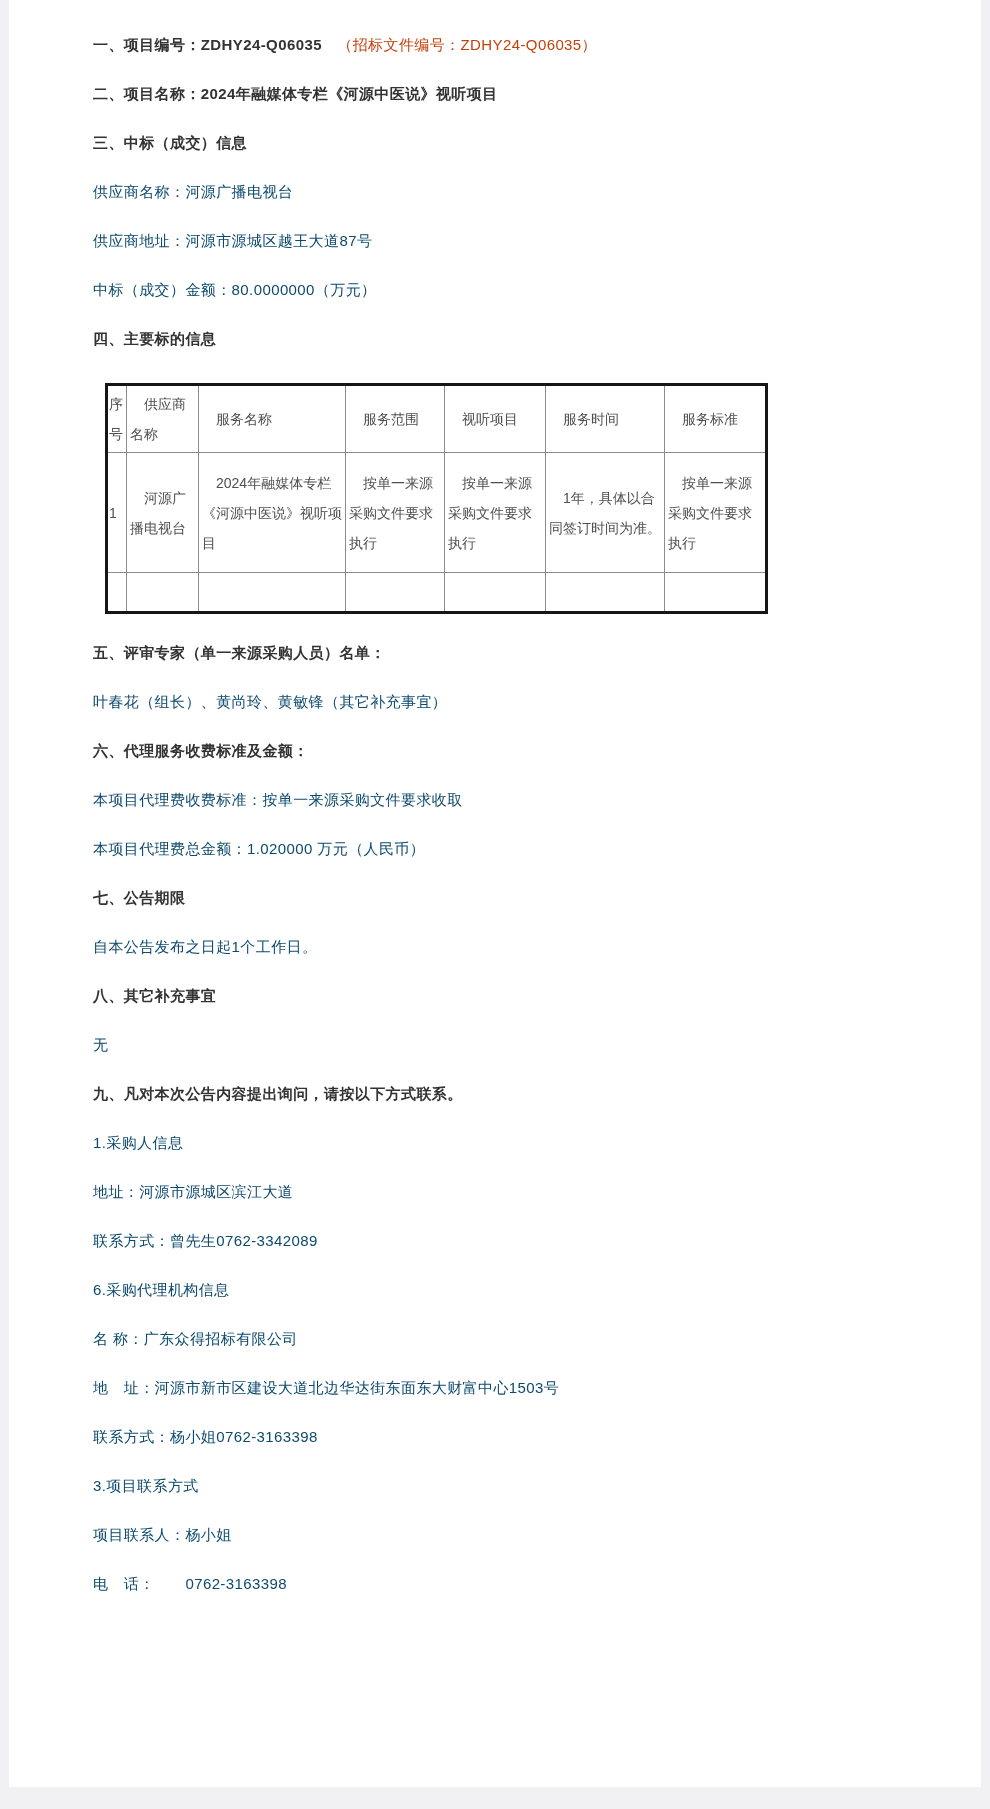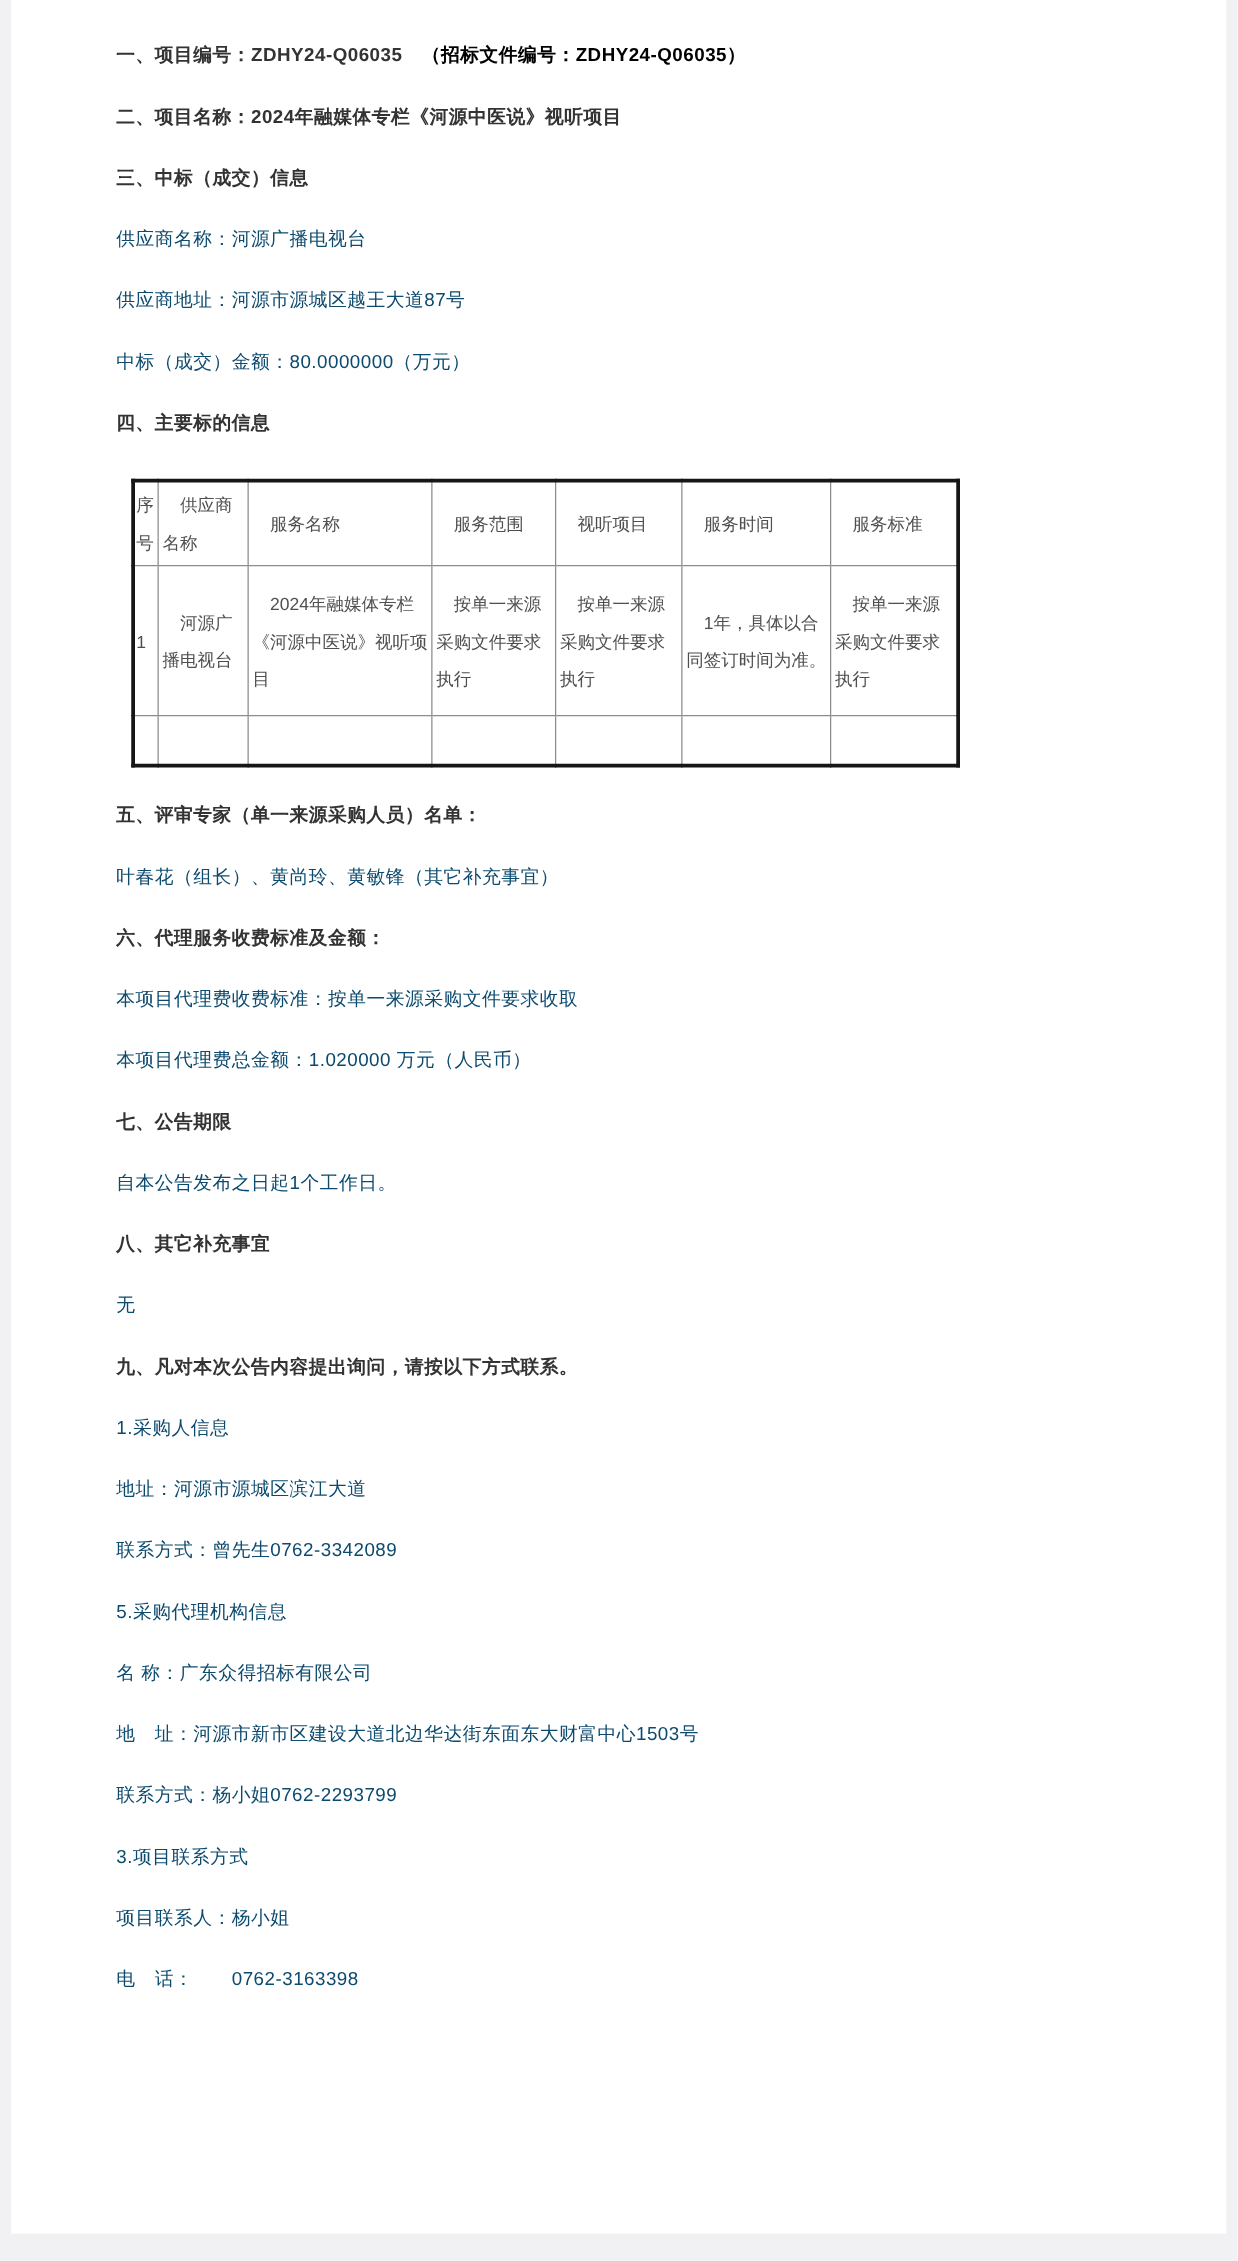--- a/index.html
+++ b/index.html
@@ -20,22 +20,22 @@
     font-size: 15px;
     line-height: 21px;
     color: #0c4a6e;
     letter-spacing: 0.4px;
   }
   p.hd {
     color: #333333;
     font-weight: bold;
   }
   .note {
-    color: #000000;
-    font-weight: bold;
+    color: #c2410c;
+    font-weight: normal;
     margin-top: 17px;
   }
   table.subject {
     border-collapse: collapse;
     table-layout: fixed;
     width: 660px;
     margin: 34px 0 10px 12px;
     border: 3px solid #161616;
   }
   table.subject th,
@@ -146,27 +146,27 @@
 
     <p class="hd">九、凡对本次公告内容提出询问，请按以下方式联系。</p>
 
     <p>1.采购人信息</p>
 
 
     <p>地址：河源市源城区滨江大道</p>
 
     <p>联系方式：曾先生0762-3342089</p>
 
-    <p>5.采购代理机构信息</p>
+    <p>6.采购代理机构信息</p>
 
     <p>名 称：广东众得招标有限公司</p>
 
     <p>地　址：河源市新市区建设大道北边华达街东面东大财富中心1503号</p>
 
-    <p>联系方式：杨小姐0762-2293799</p>
+    <p>联系方式：杨小姐0762-3163398</p>
 
     <p>3.项目联系方式</p>
 
     <p>项目联系人：杨小姐</p>
 
     <p>电　话：　　0762-3163398</p>
 
   </div>
 </div>
 

